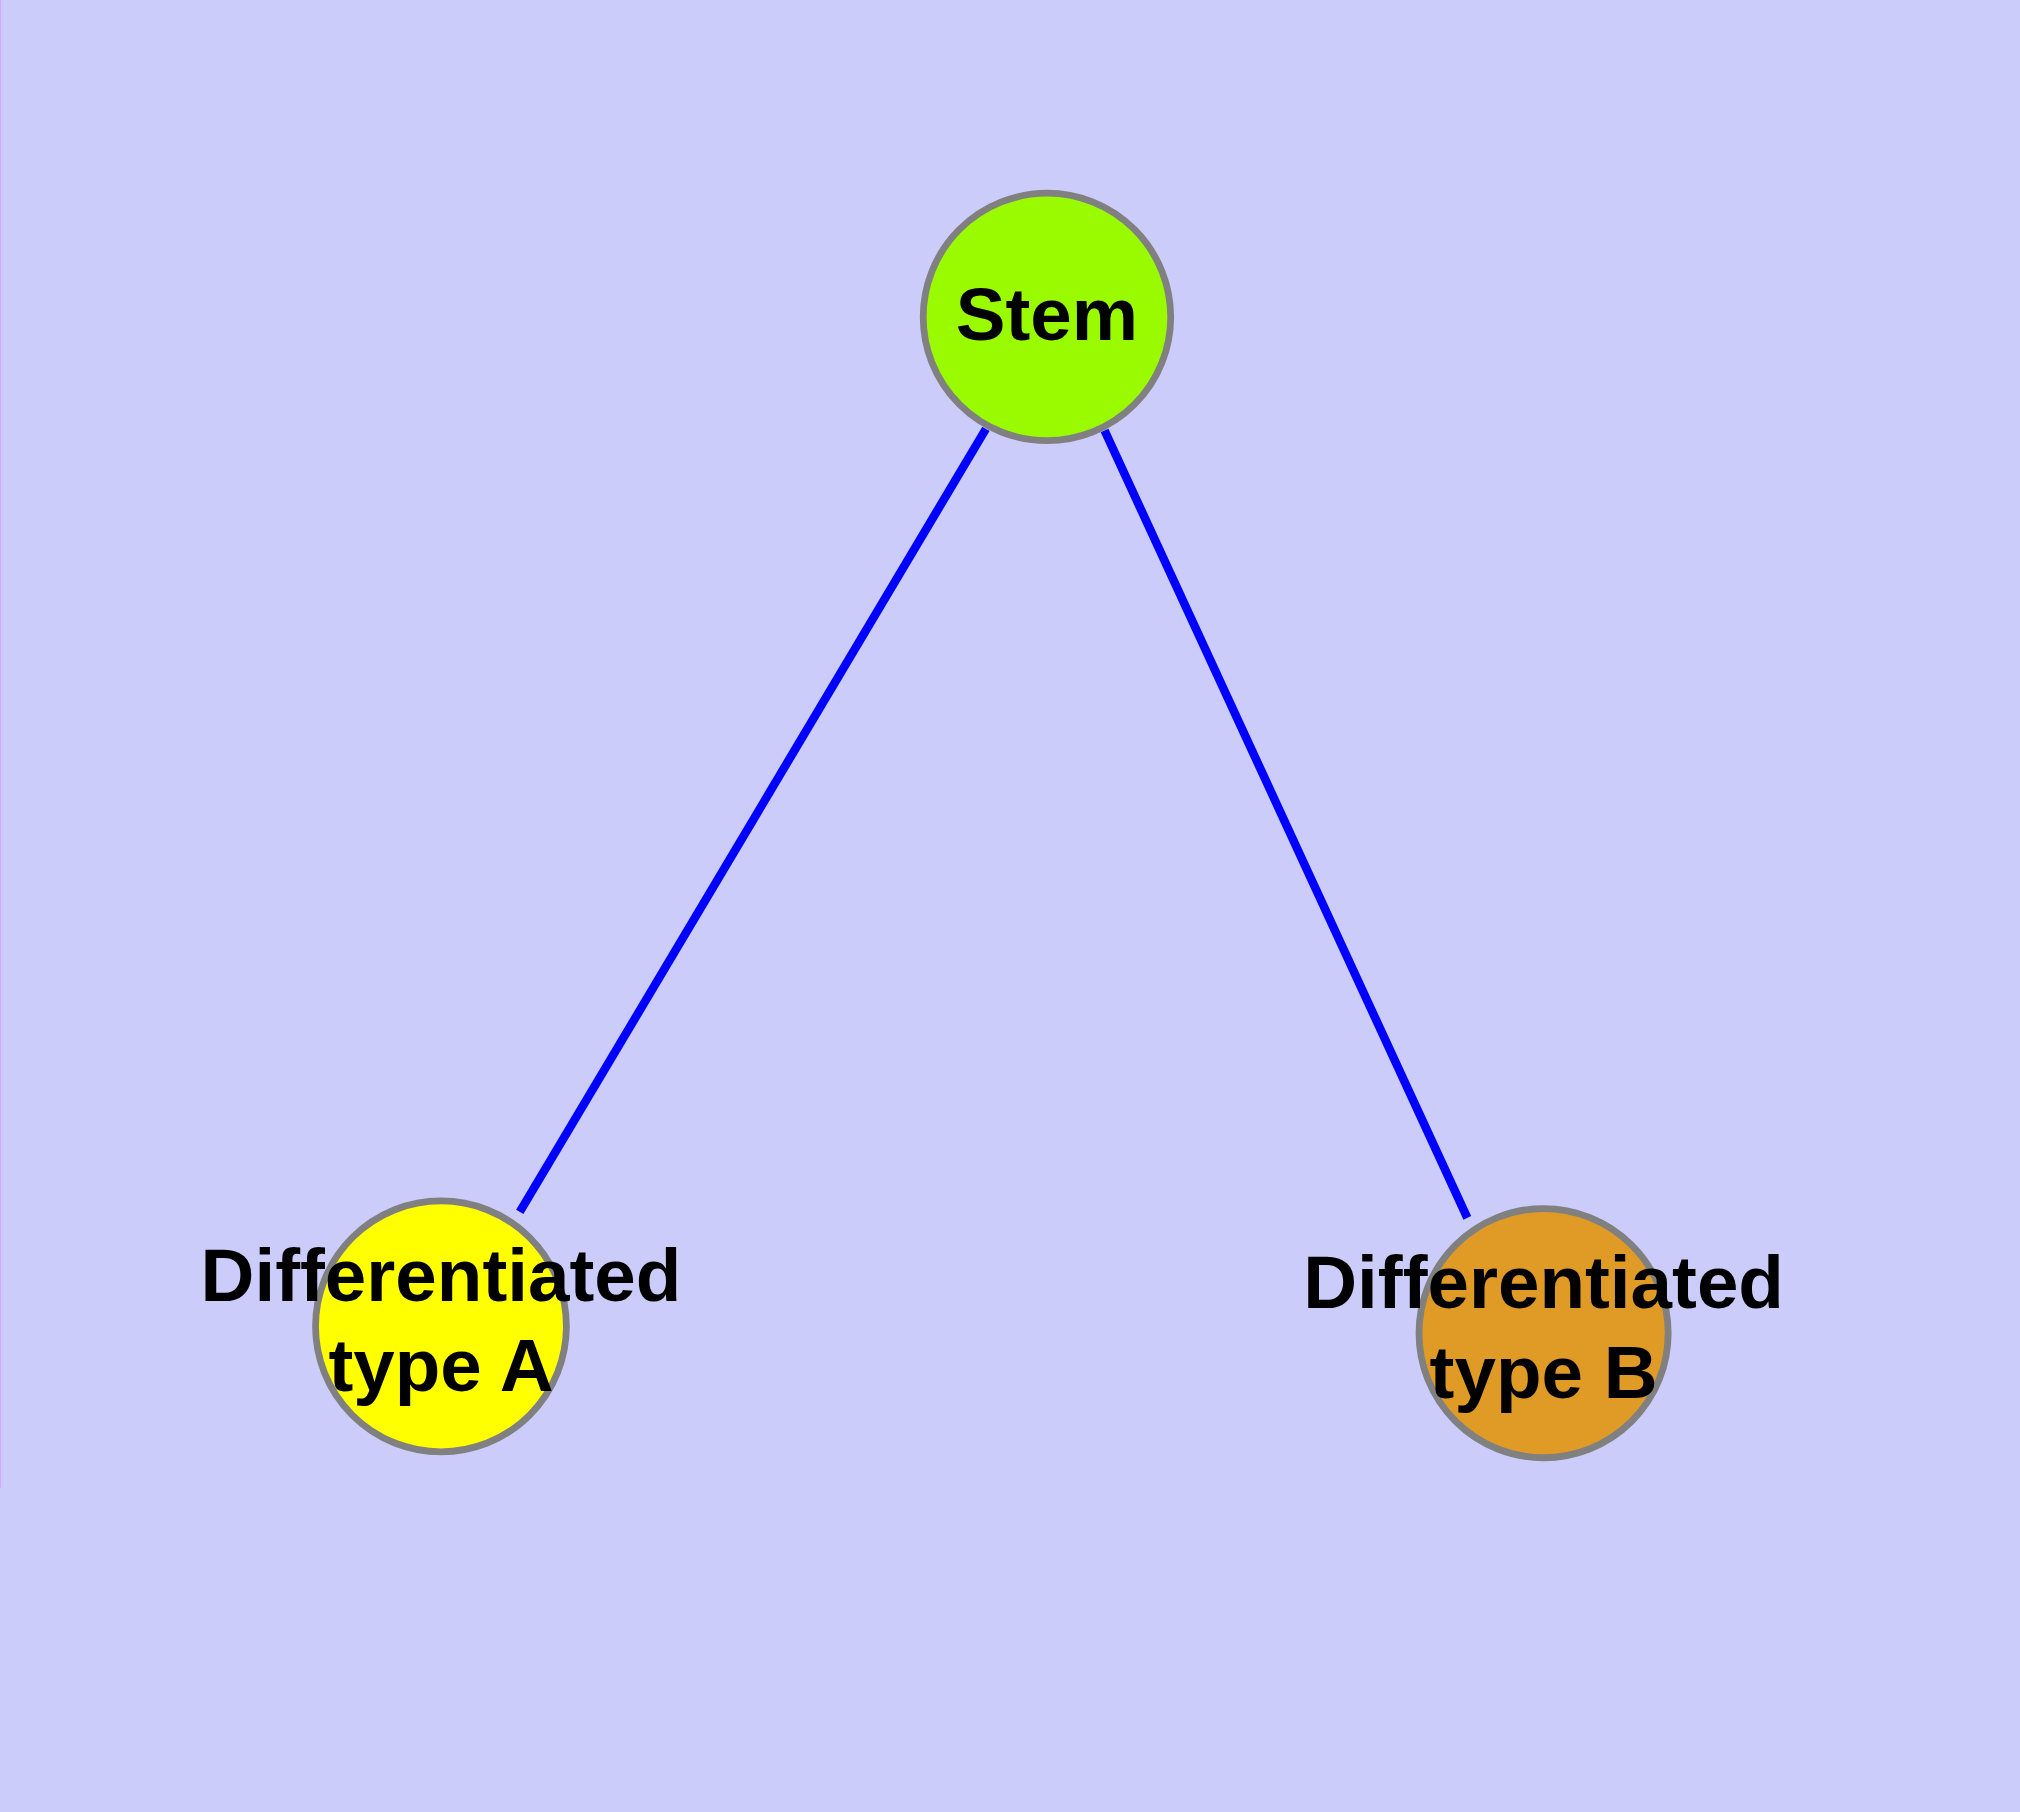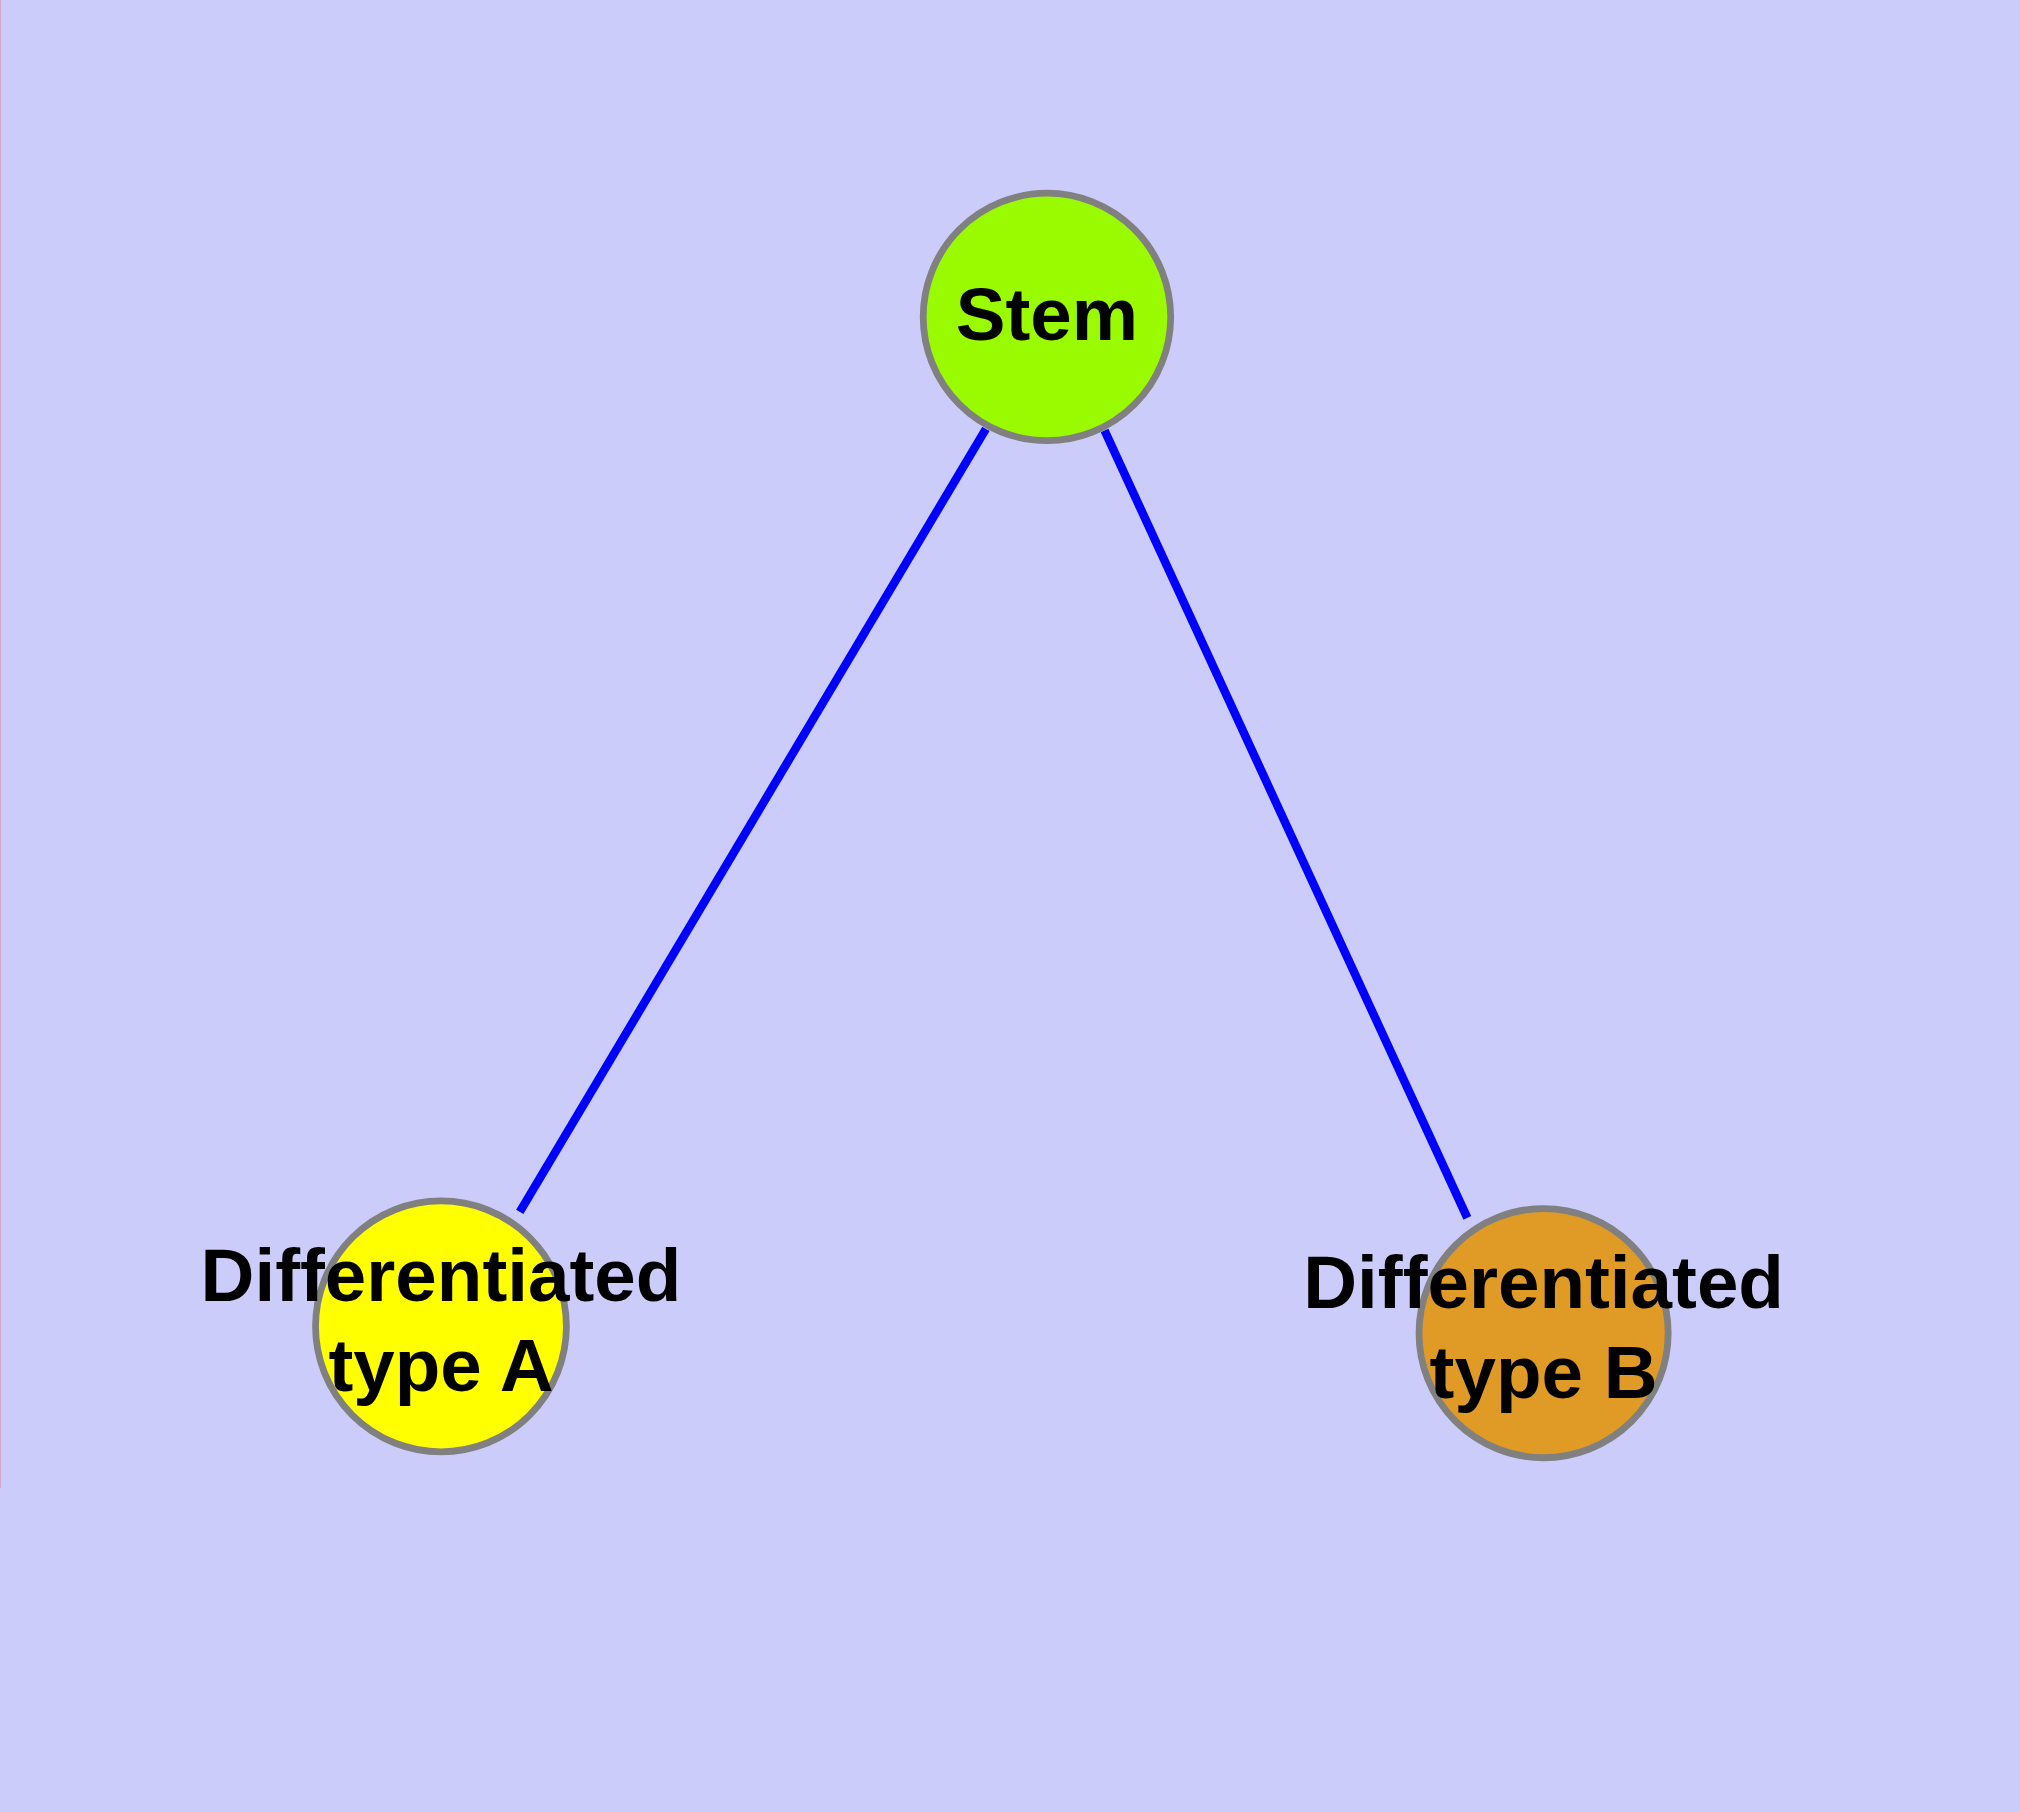--- a/index.html
+++ b/index.html
@@ -8,21 +8,21 @@
     padding: 0;
     background: #ccccfa;
   }
   body {
     font-family: "Liberation Sans", sans-serif;
   }
   #stage {
     position: relative;
     width: 2021px;
     height: 1488px;
-    background: #ef4444;
+    background: #d946ef;
     overflow: hidden;
   }
   #graph-svg {
     position: absolute;
     left: 0;
     top: 0;
     width: 2021px;
     height: 1812px;
     display: block;
   }

